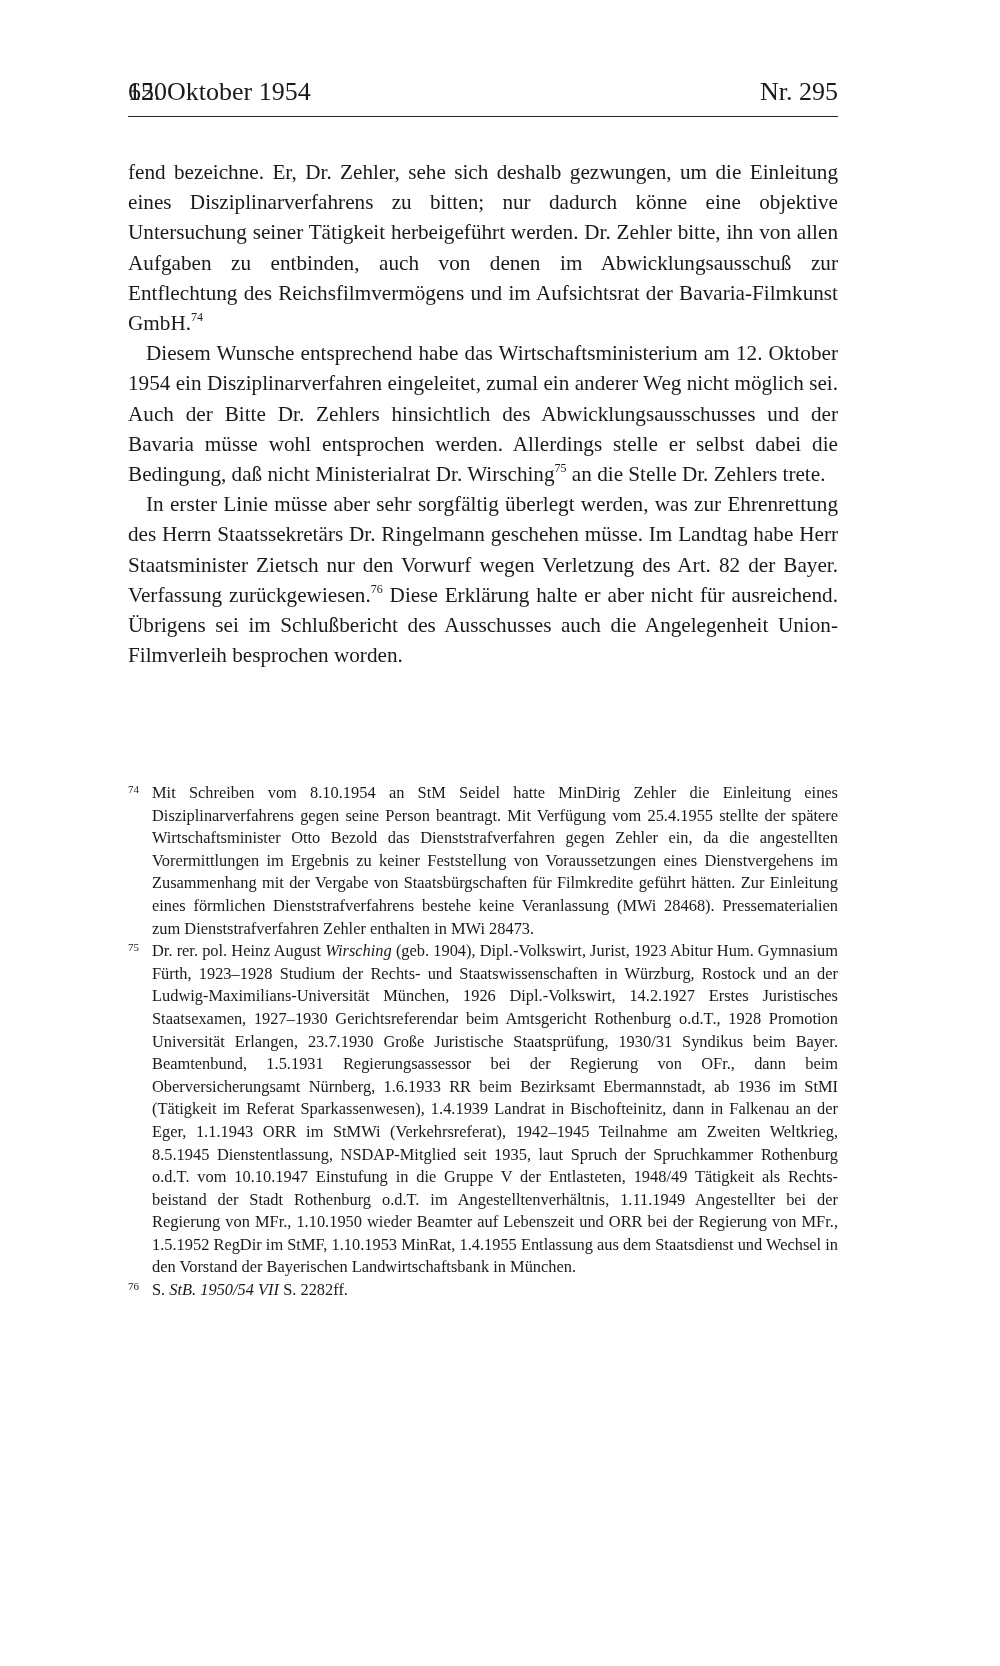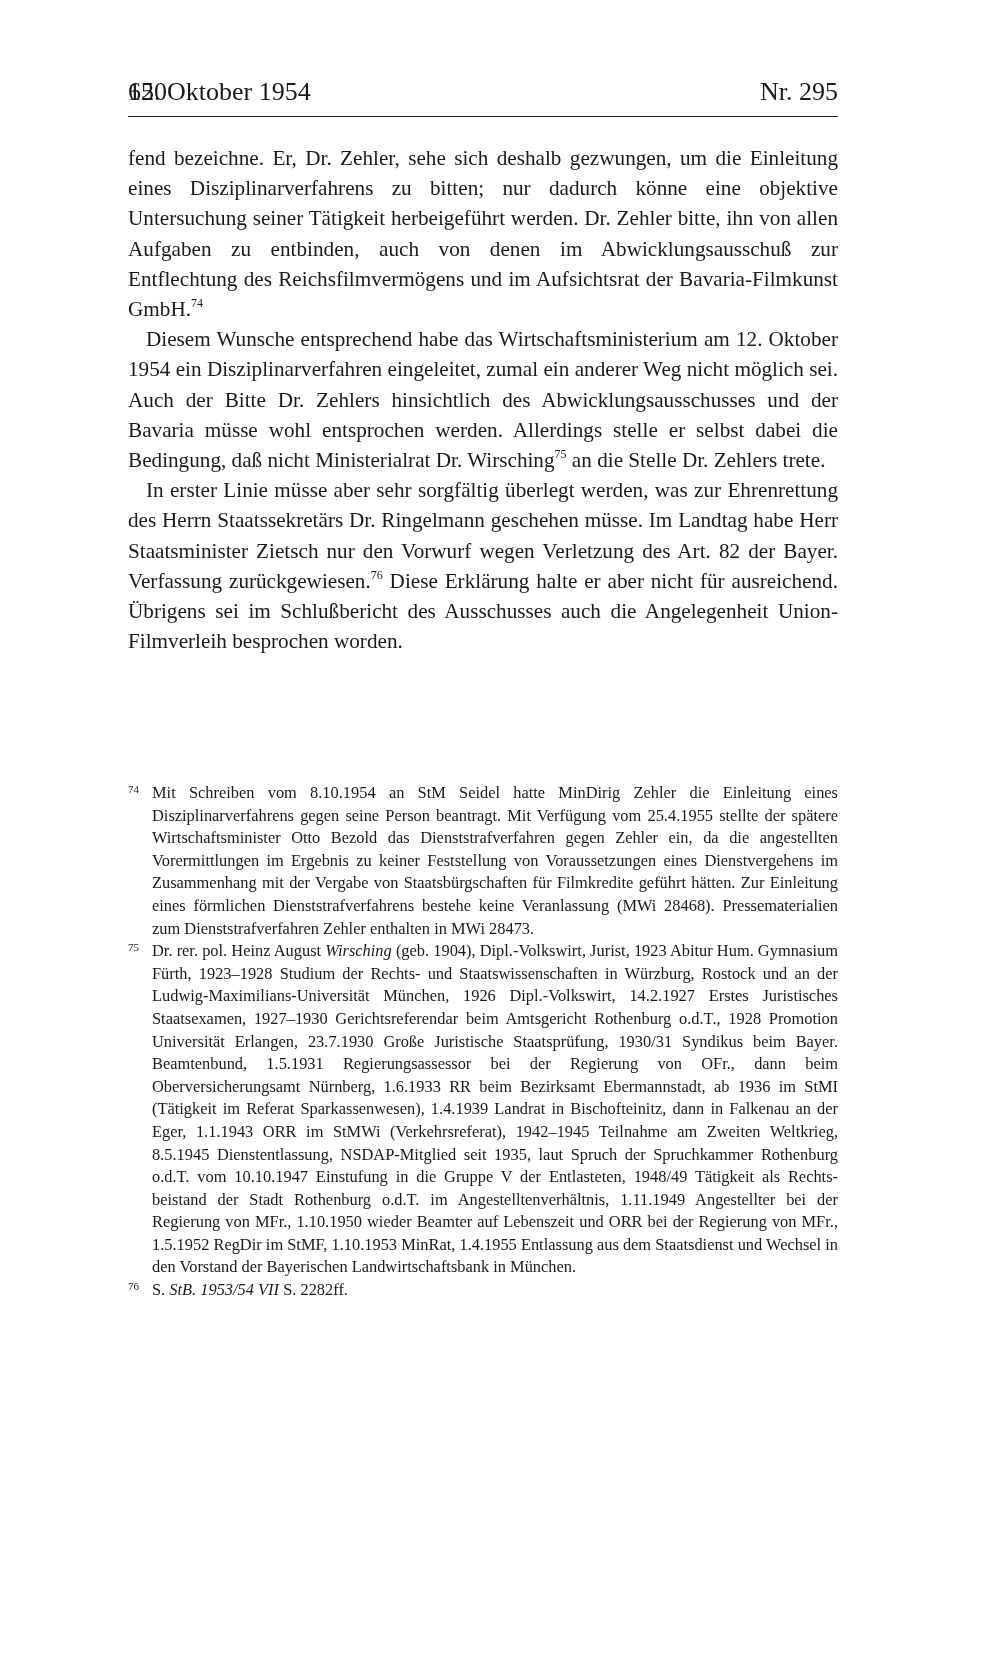--- a/index.html
+++ b/index.html
@@ -26,21 +26,21 @@
       height: 28px;
       font-size: 26px;
       line-height: 28px;
       border-bottom: 1px solid #222;
       padding-bottom: 10px;
     }
     .running-head .left { position: absolute; left: 0; top: 0; }
     .running-head .center { position: absolute; left: 0; right: 0; top: 0; text-align: left; }
     .running-head .right { position: absolute; right: 0; top: 0; }
     .body-text {
-      margin-top: 26px;
+      margin-top: 40px;
       font-size: 21.2px;
       line-height: 30.2px;
       text-align: justify;
       hyphens: manual;
     }
     .body-text p {
       margin: 0;
     }
     .body-text p.indent {
       text-indent: 18px;
@@ -92,15 +92,15 @@
 </div>
 
 <div class="footnotes">
   <p class="footnote">
     <span class="fn-num">74</span><span>Mit Schreiben vom 8.10.1954 an StM Seidel hatte MinDirig Zehler die Einleitung eines Disziplinarverfahrens gegen seine Person beantragt. Mit Verfügung vom 25.4.1955 stellte der spätere Wirtschaftsminister Otto Bezold das Dienststrafverfahren gegen Zehler ein, da die angestellten Vorermittlungen im Ergebnis zu keiner Feststellung von Voraussetzungen eines Dienstvergehens im Zusammenhang mit der Vergabe von Staatsbürgschaften für Film­kredite geführt hätten. Zur Einleitung eines förmlichen Dienststrafverfahrens bestehe keine Veranlassung (MWi 28468). Pressematerialien zum Dienststrafverfahren Zehler enthalten in MWi 28473.</span>
   </p>
   <p class="footnote">
     <span class="fn-num">75</span><span>Dr. rer. pol. Heinz August </span><em>Wirsching</em><span> (geb. 1904), Dipl.-Volkswirt, Jurist, 1923 Abitur Hum. Gymnasium Fürth, 1923–1928 Studium der Rechts- und Staatswissenschaften in Würz­burg, Rostock und an der Ludwig-Maximilians-Universität München, 1926 Dipl.-Volks­wirt, 14.2.1927 Erstes Juristisches Staatsexamen, 1927–1930 Gerichtsreferendar beim Amts­gericht Rothenburg o.d.T., 1928 Promotion Universität Erlangen, 23.7.1930 Große Juris­tische Staatsprüfung, 1930/31 Syndikus beim Bayer. Beamtenbund, 1.5.1931 Regierungsas­sessor bei der Regierung von OFr., dann beim Oberversicherungsamt Nürnberg, 1.6.1933 RR beim Bezirksamt Ebermannstadt, ab 1936 im StMI (Tätigkeit im Referat Sparkassen­wesen), 1.4.1939 Landrat in Bischofteinitz, dann in Falkenau an der Eger, 1.1.1943 ORR im StMWi (Verkehrsreferat), 1942–1945 Teilnahme am Zweiten Weltkrieg, 8.5.1945 Dienst­entlassung, NSDAP-Mitglied seit 1935, laut Spruch der Spruchkammer Rothenburg o.d.T. vom 10.10.1947 Einstufung in die Gruppe V der Entlasteten, 1948/49 Tätigkeit als Rechts­beistand der Stadt Rothenburg o.d.T. im Angestelltenverhältnis, 1.11.1949 Angestellter bei der Regierung von MFr., 1.10.1950 wieder Beamter auf Lebenszeit und ORR bei der Regie­rung von MFr., 1.5.1952 RegDir im StMF, 1.10.1953 MinRat, 1.4.1955 Entlassung aus dem Staatsdienst und Wechsel in den Vorstand der Bayerischen Landwirtschaftsbank in München.</span>
   </p>
   <p class="footnote">
-    <span class="fn-num">76</span><span>S. </span><em>StB. 1953/54 VII</em><span> S. 2282ff.</span>
+    <span class="fn-num">76</span><span>S. </span><em>StB. 1950/54 VII</em><span> S. 2282ff.</span>
   </p>
 </div>
 
 </body></html>

